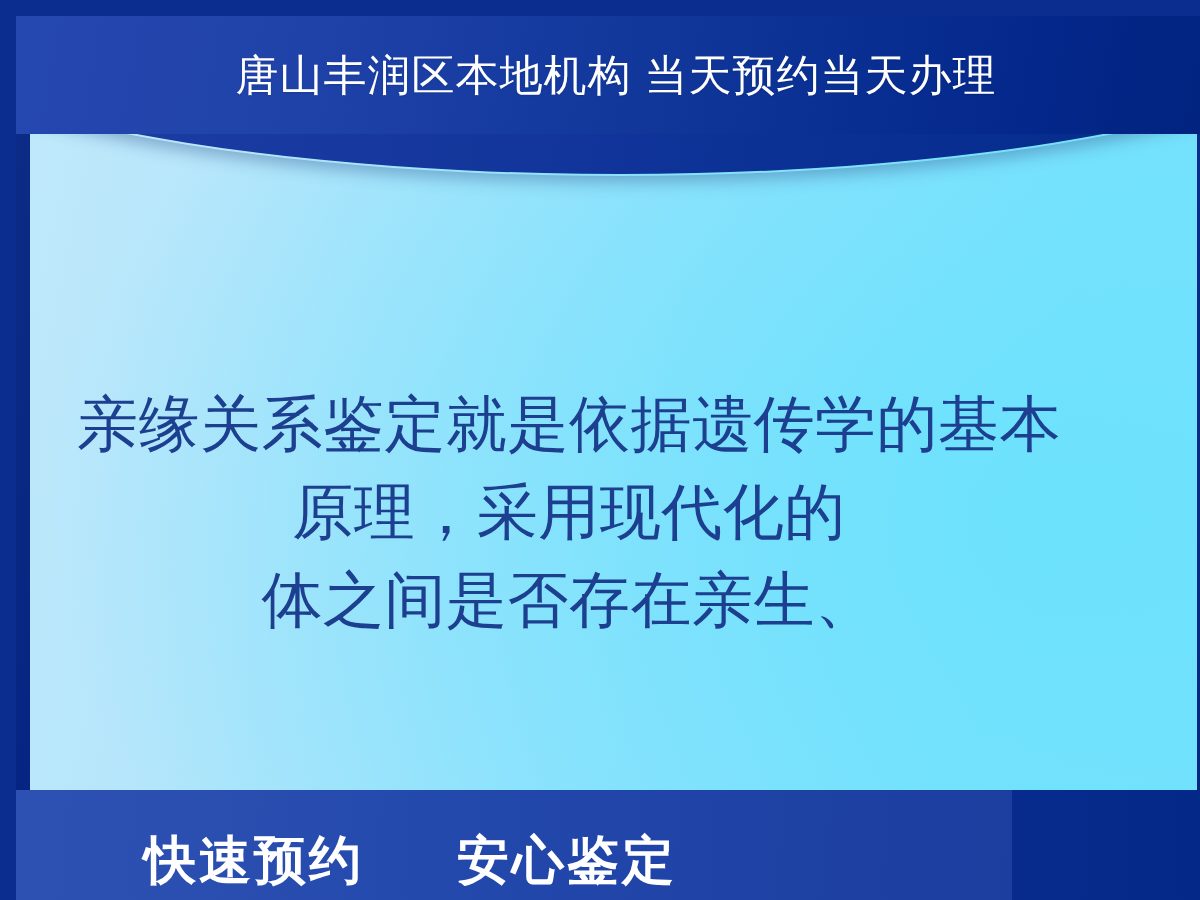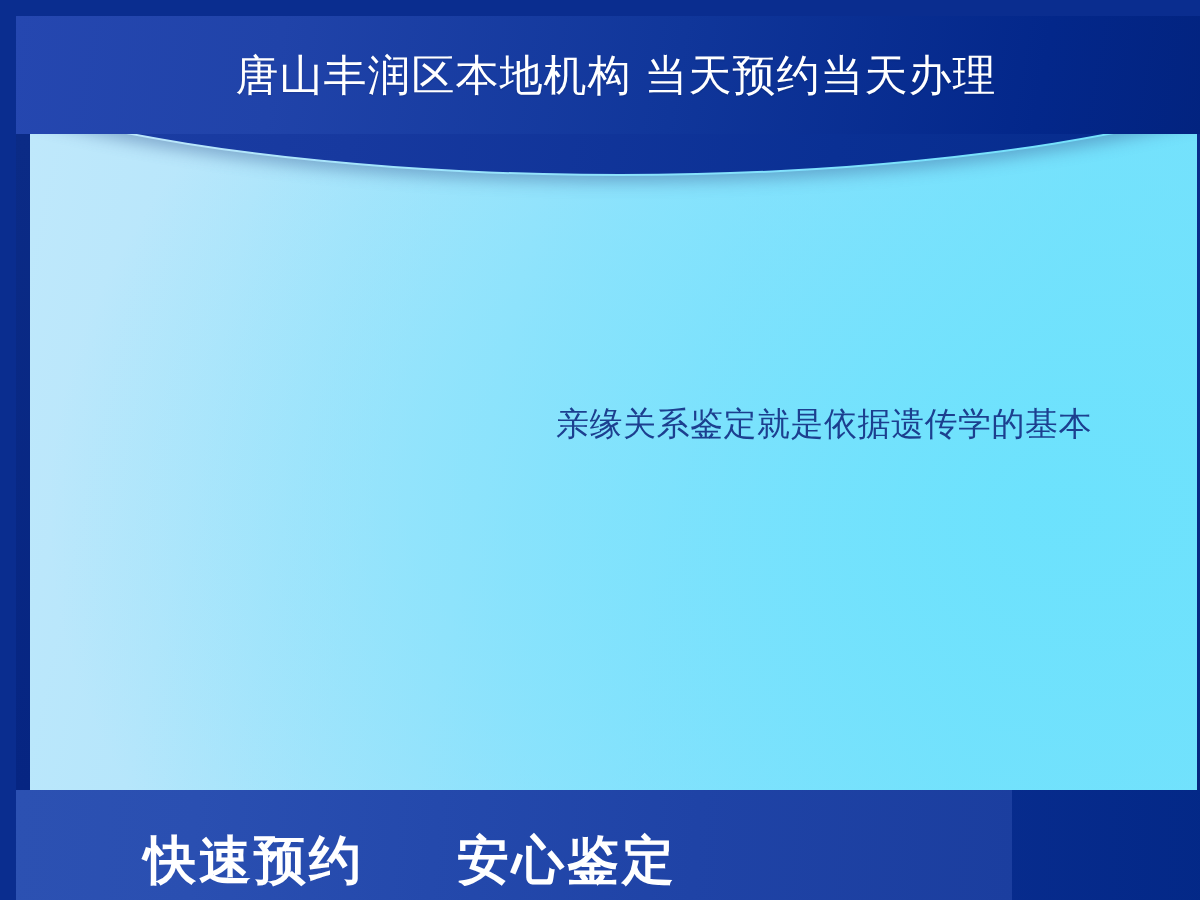--- a/index.html
+++ b/index.html
@@ -55,23 +55,23 @@
     position:absolute;
     left:-190px; top:-330px;
     width:1560px; height:372px;
     border-radius:50%;
     box-shadow:0 10px 16px -4px rgba(60,95,150,.45);
   }
 
   
   .body-copy {
     position:absolute; left:0; top:238px; width:1078px;
-    text-align:right;
+    text-align:center;
     color:#1c3f8f;
-    font-size:33px;
+    font-size:61px;
     font-weight:400;
     line-height:72px;
     letter-spacing:.5px;
   }
   .body-copy .ln { display:block; white-space:nowrap; }
 
   
   .bottom-bar {
     position:absolute; left:0; top:774px; width:996px; height:126px;
     background:linear-gradient(95deg,#2c51b2 0%,#2a4fb1 18%,#2449ac 42%,#1f43a6 68%,#1b3e9f 100%);
@@ -141,20 +141,22 @@
   <div class="edge-left"></div>
   <div class="edge-right"></div>
 
   <div class="card-clip">
     <div class="card-surface"></div>
     <div class="card-arc-shadow"></div>
     <div class="card-arc"></div>
 
     <div class="body-copy">
       <span class="ln">亲缘关系鉴定就是依据遗传学的基本</span>
+      <span class="ln">原理，采用现代化的</span>
+      <span class="ln">体之间是否存在亲生、</span>
     </div>
   </div>
 
   <div class="bottom-bar">
     <div class="bottom-tagline">
       <span>快速预约</span>
       <span class="gap"></span>
       <span>安心鉴定</span>
     </div>
   </div>

